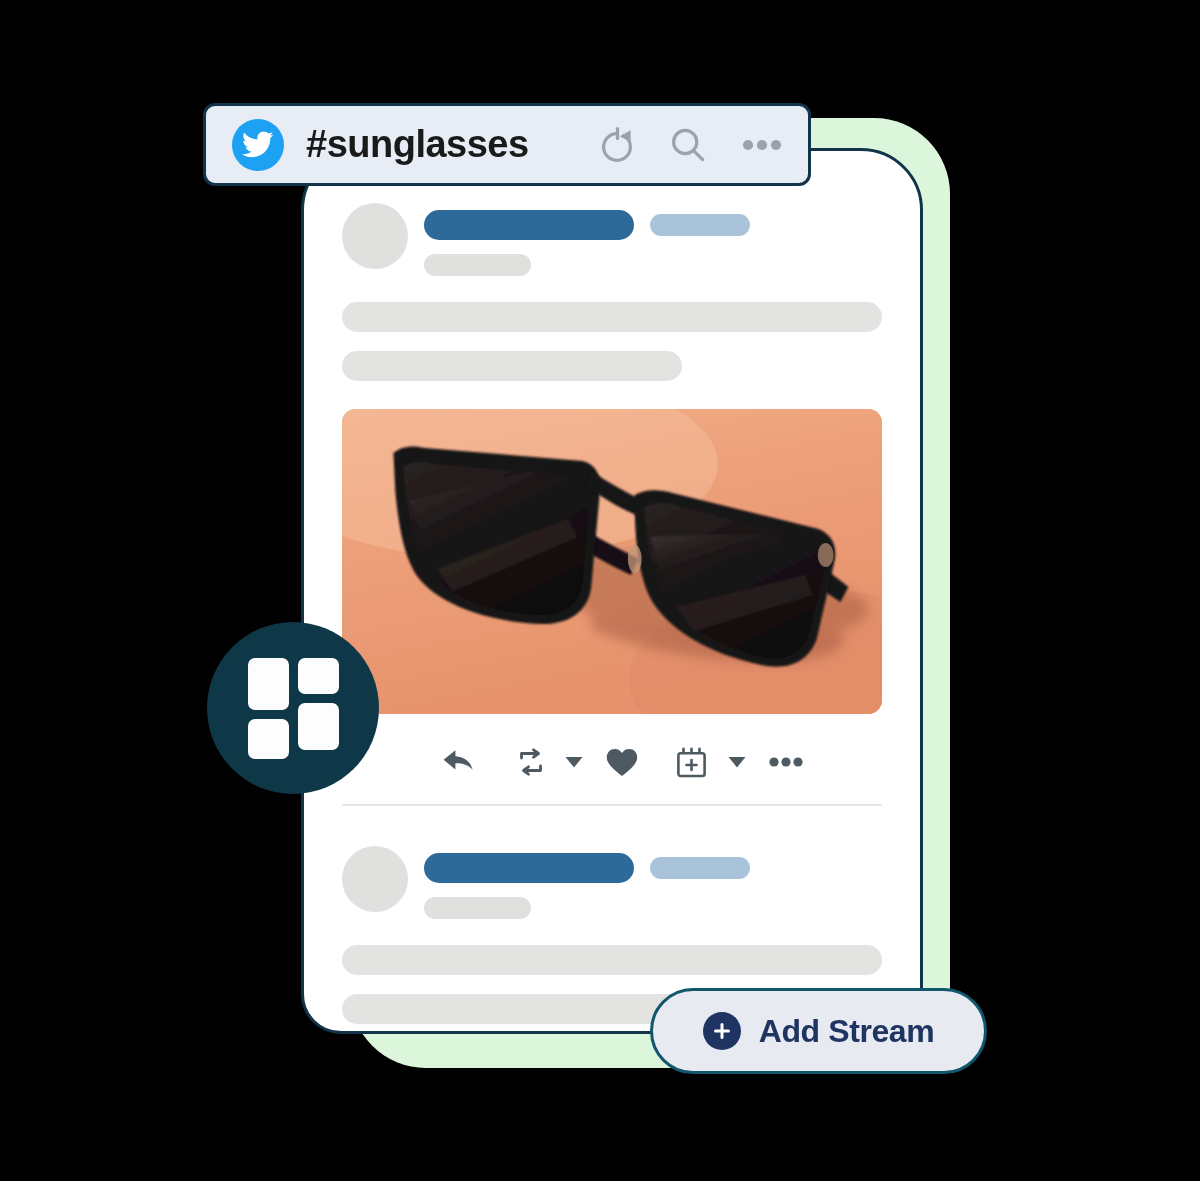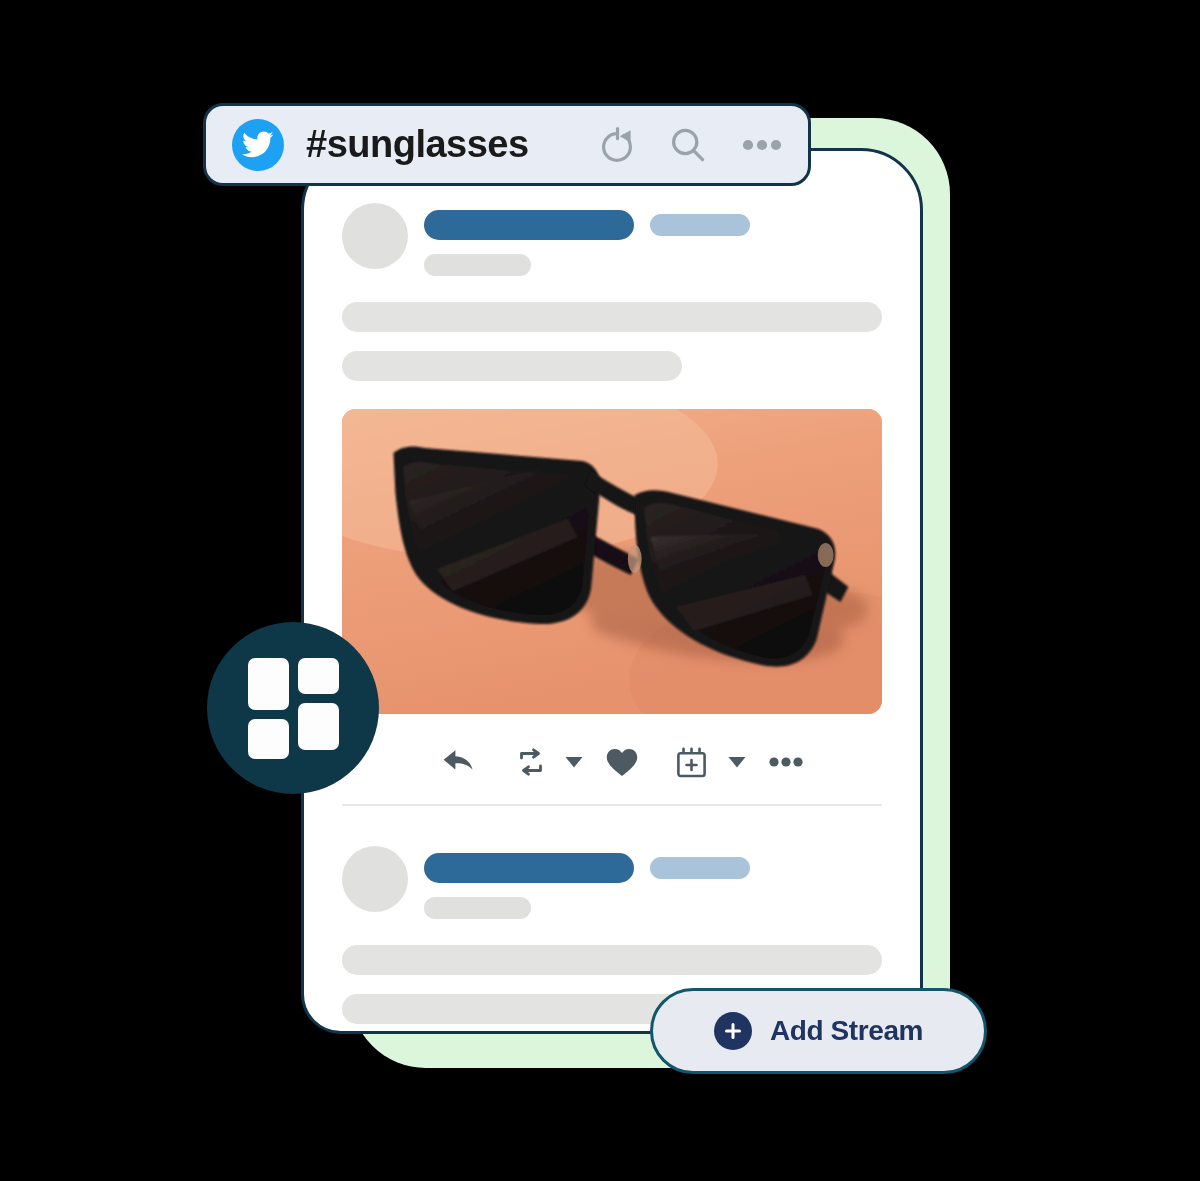--- a/index.html
+++ b/index.html
@@ -143,21 +143,21 @@
 
   
   .stream-header {
     position: absolute;
     left: 203px;
     top: 103px;
     width: 608px;
     height: 83px;
     background: #E7ECF5;
     border: 3px solid #12344A;
-    border-radius: 20px;
+    border-radius: 12px;
     display: flex;
     align-items: center;
     padding: 0 26px;
     gap: 0;
   }
   .tw-badge {
     width: 52px;
     height: 52px;
     border-radius: 50%;
     background: #1DA1F2;
@@ -228,21 +228,21 @@
     width: 38px;
     height: 38px;
     border-radius: 50%;
     background: #1F3460;
     display: flex;
     align-items: center;
     justify-content: center;
     flex: 0 0 auto;
   }
   .add-stream-label {
-    font-size: 28px;
+    font-size: 32px;
     font-weight: bold;
     color: #1F3460;
     letter-spacing: -0.4px;
     white-space: nowrap;
   }
 </style>
 </head>
 <body>
 
 <div id="stage">

